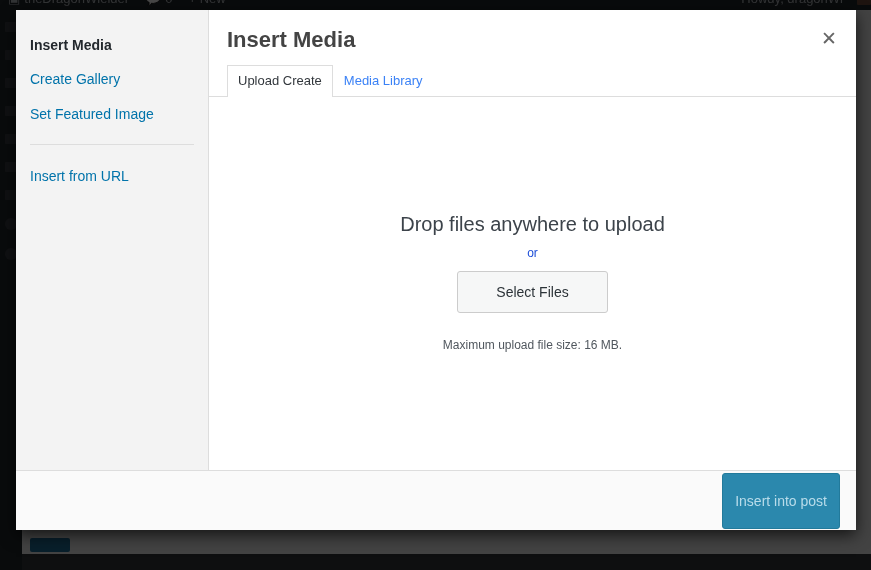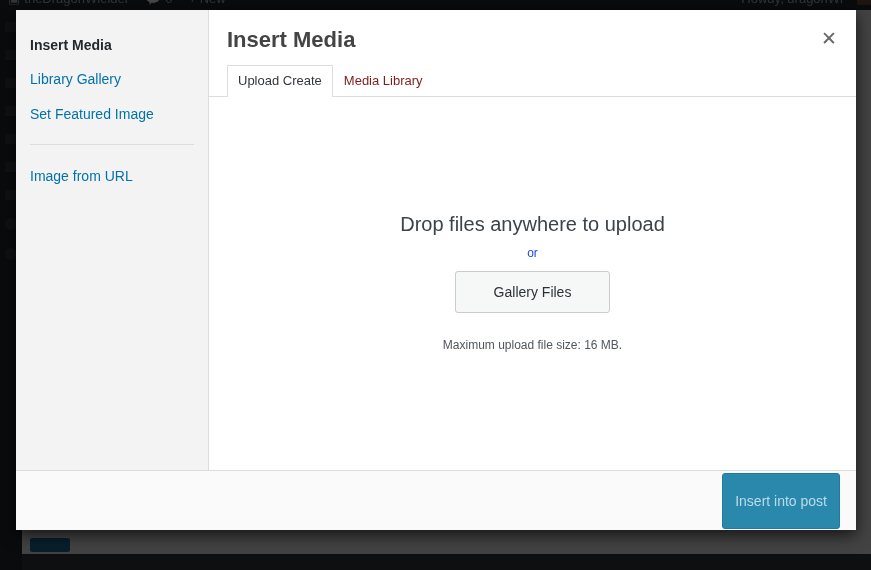--- a/index.html
+++ b/index.html
@@ -190,21 +190,21 @@
     align-items: flex-end;
     padding-left: 18px;
     margin-top: 10px;
     position: relative;
     z-index: 2;
   }
   .tab {
     font-size: 13px;
     line-height: 16px;
     padding: 7px 10px 8px 10px;
-    color: #7f1d1d;
+    color: #3b82f6;
     cursor: pointer;
     border: 1px solid transparent;
     border-bottom: none;
     background: transparent;
     position: relative;
     top: 1px;
   }
   .tab.active {
     color: #32373c;
     background: #fff;
@@ -326,43 +326,43 @@
 </div>
 
 <div id="overlay"></div>
 
 <div id="media-modal">
 
   <div id="modal-body">
 
     <div id="media-sidebar">
       <div class="menu-heading">Insert Media</div>
-      <a class="menu-link">Library Gallery</a>
+      <a class="menu-link">Create Gallery</a>
       <a class="menu-link">Set Featured Image</a>
       <hr class="menu-separator">
-      <a class="menu-link">Image from URL</a>
+      <a class="menu-link">Insert from URL</a>
     </div>
 
     <div id="media-main">
 
       <div id="modal-header">
         <h1 id="modal-title">Insert Media</h1>
         <button id="close-button">✕</button>
       </div>
 
       <div id="tabs">
         <div class="tab active">Upload Create</div>
         <div class="tab">Media Library</div>
       </div>
       <div id="tab-underline"></div>
 
       <div id="uploader-pane">
         <div id="drop-instructions">Drop files anywhere to upload</div>
         <div id="or-text">or</div>
-        <button id="select-files-button">Gallery Files</button>
+        <button id="select-files-button">Select Files</button>
         <div id="max-upload-size">Maximum upload file size: 16 MB.</div>
       </div>
 
     </div>
   </div>
 
   <div id="modal-footer">
     <button id="insert-into-post-button">Insert into post</button>
   </div>
 

